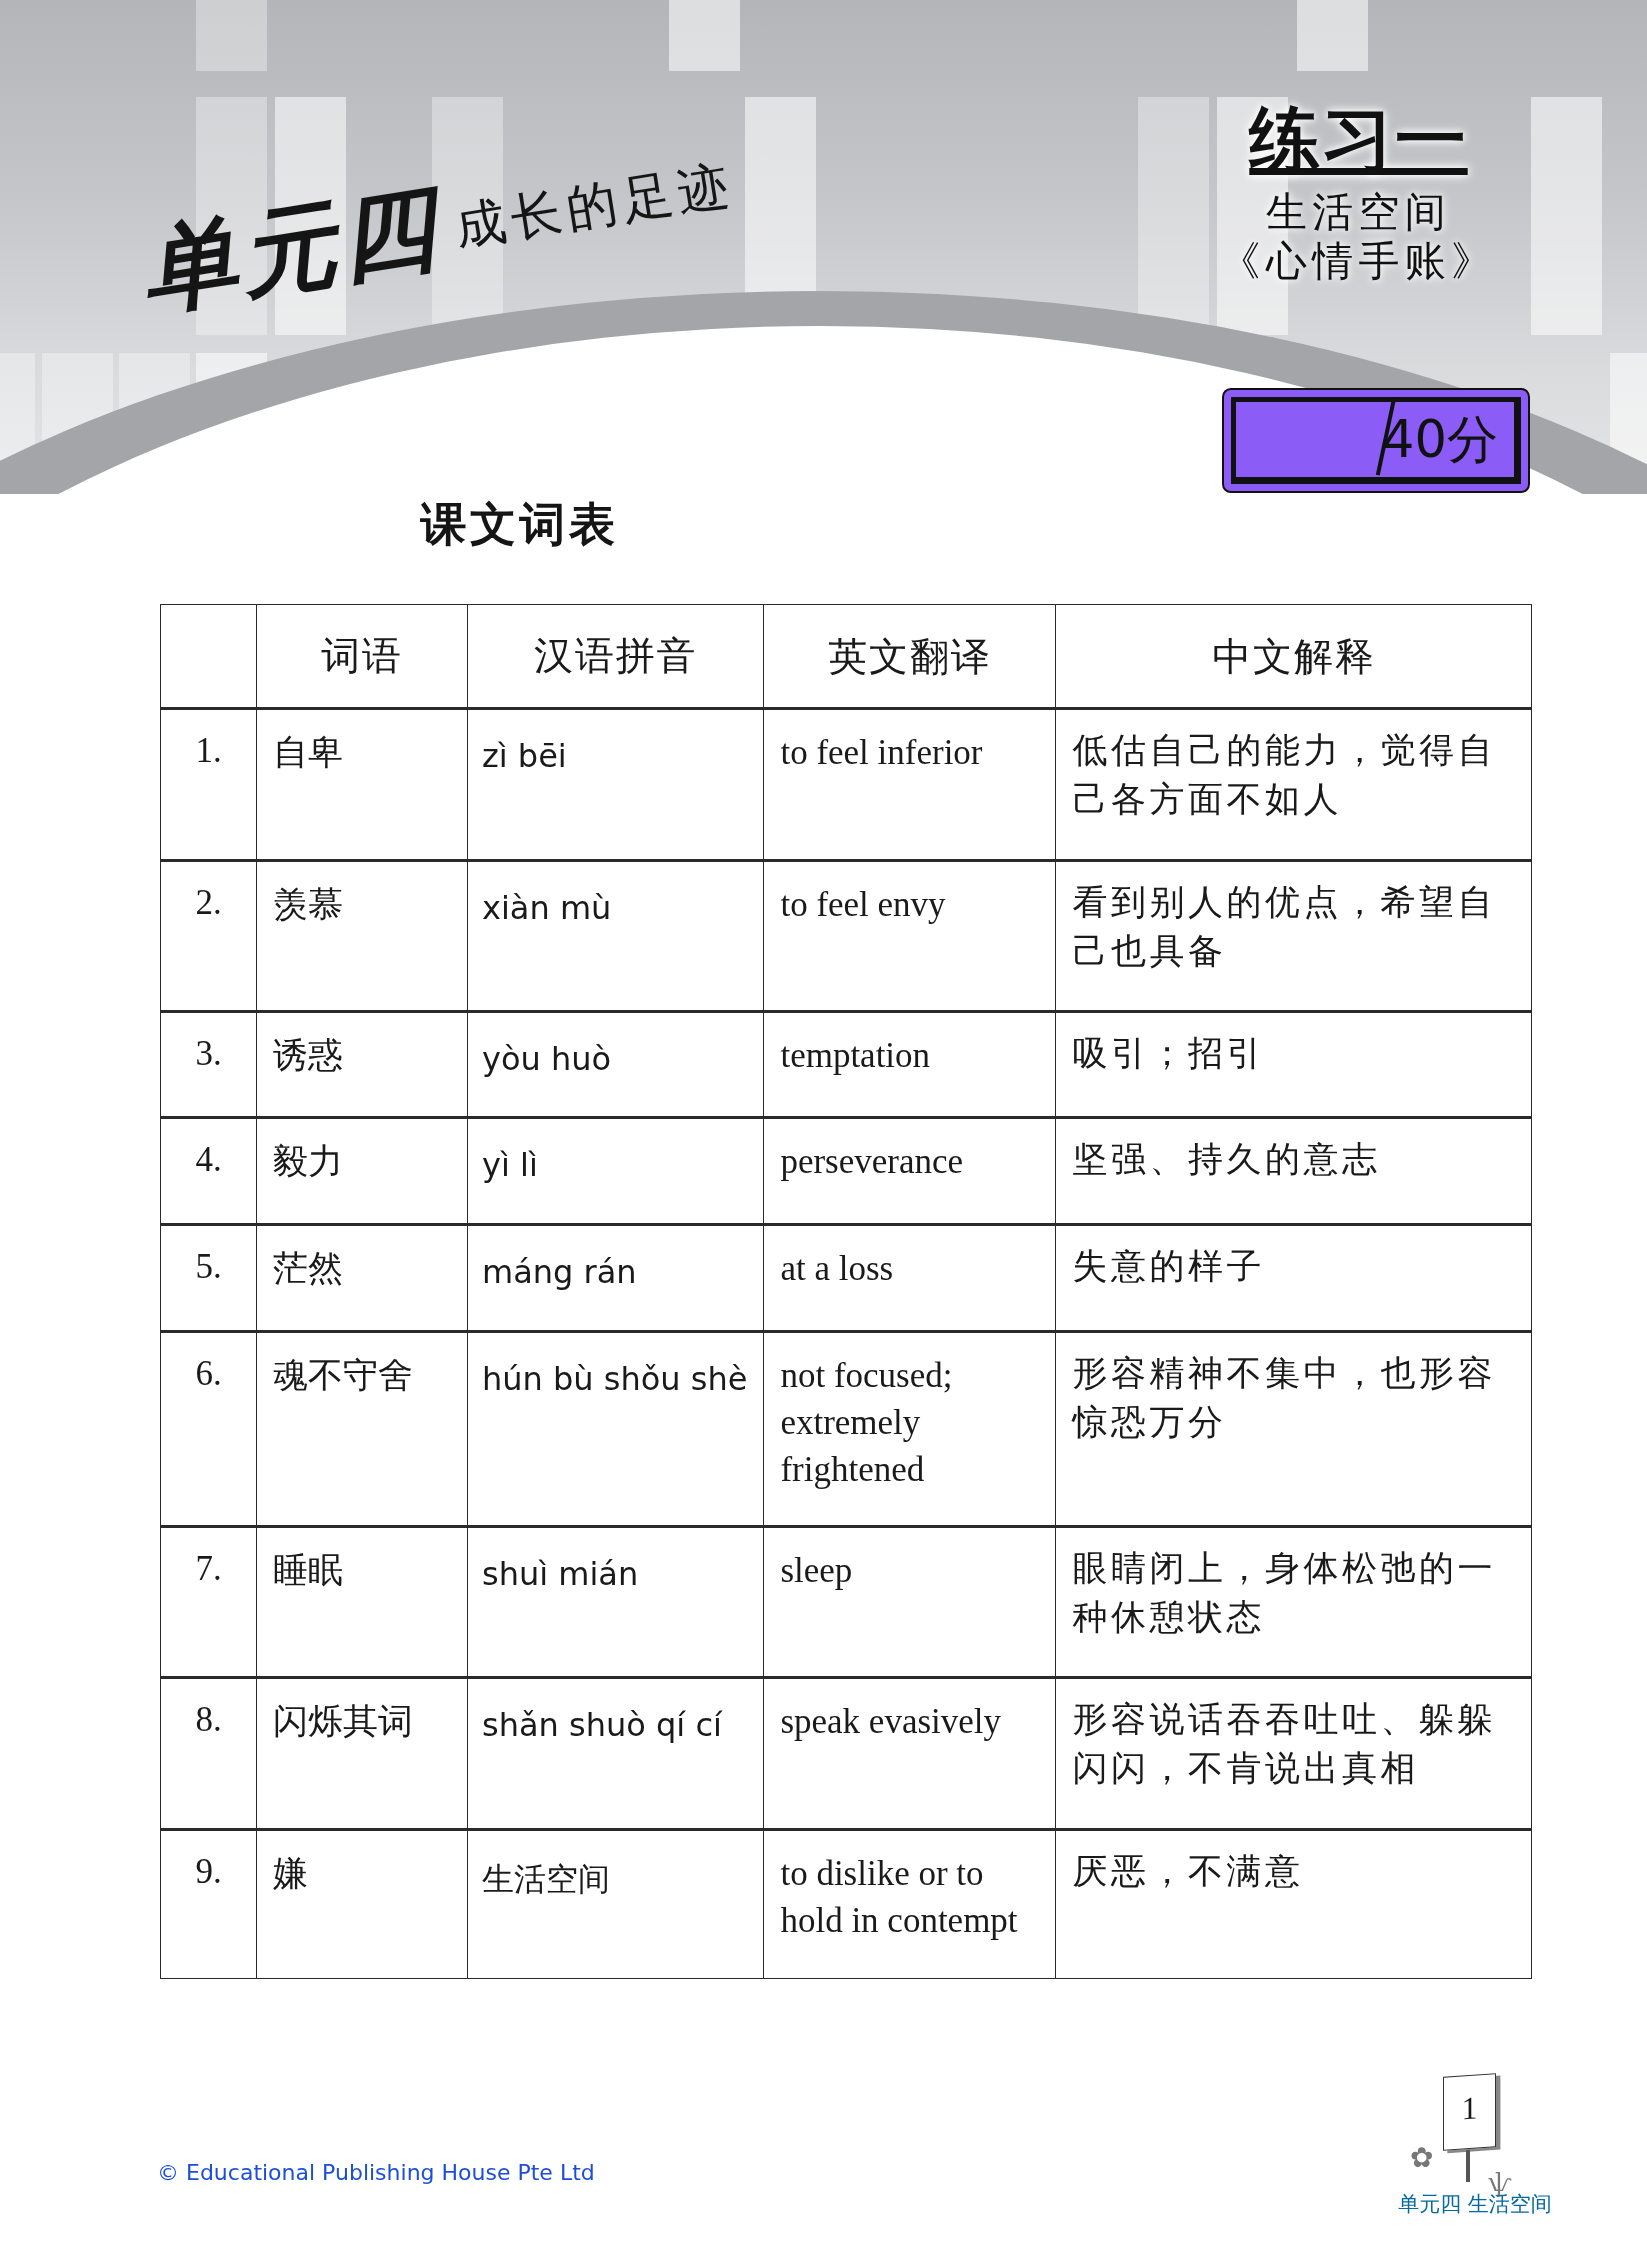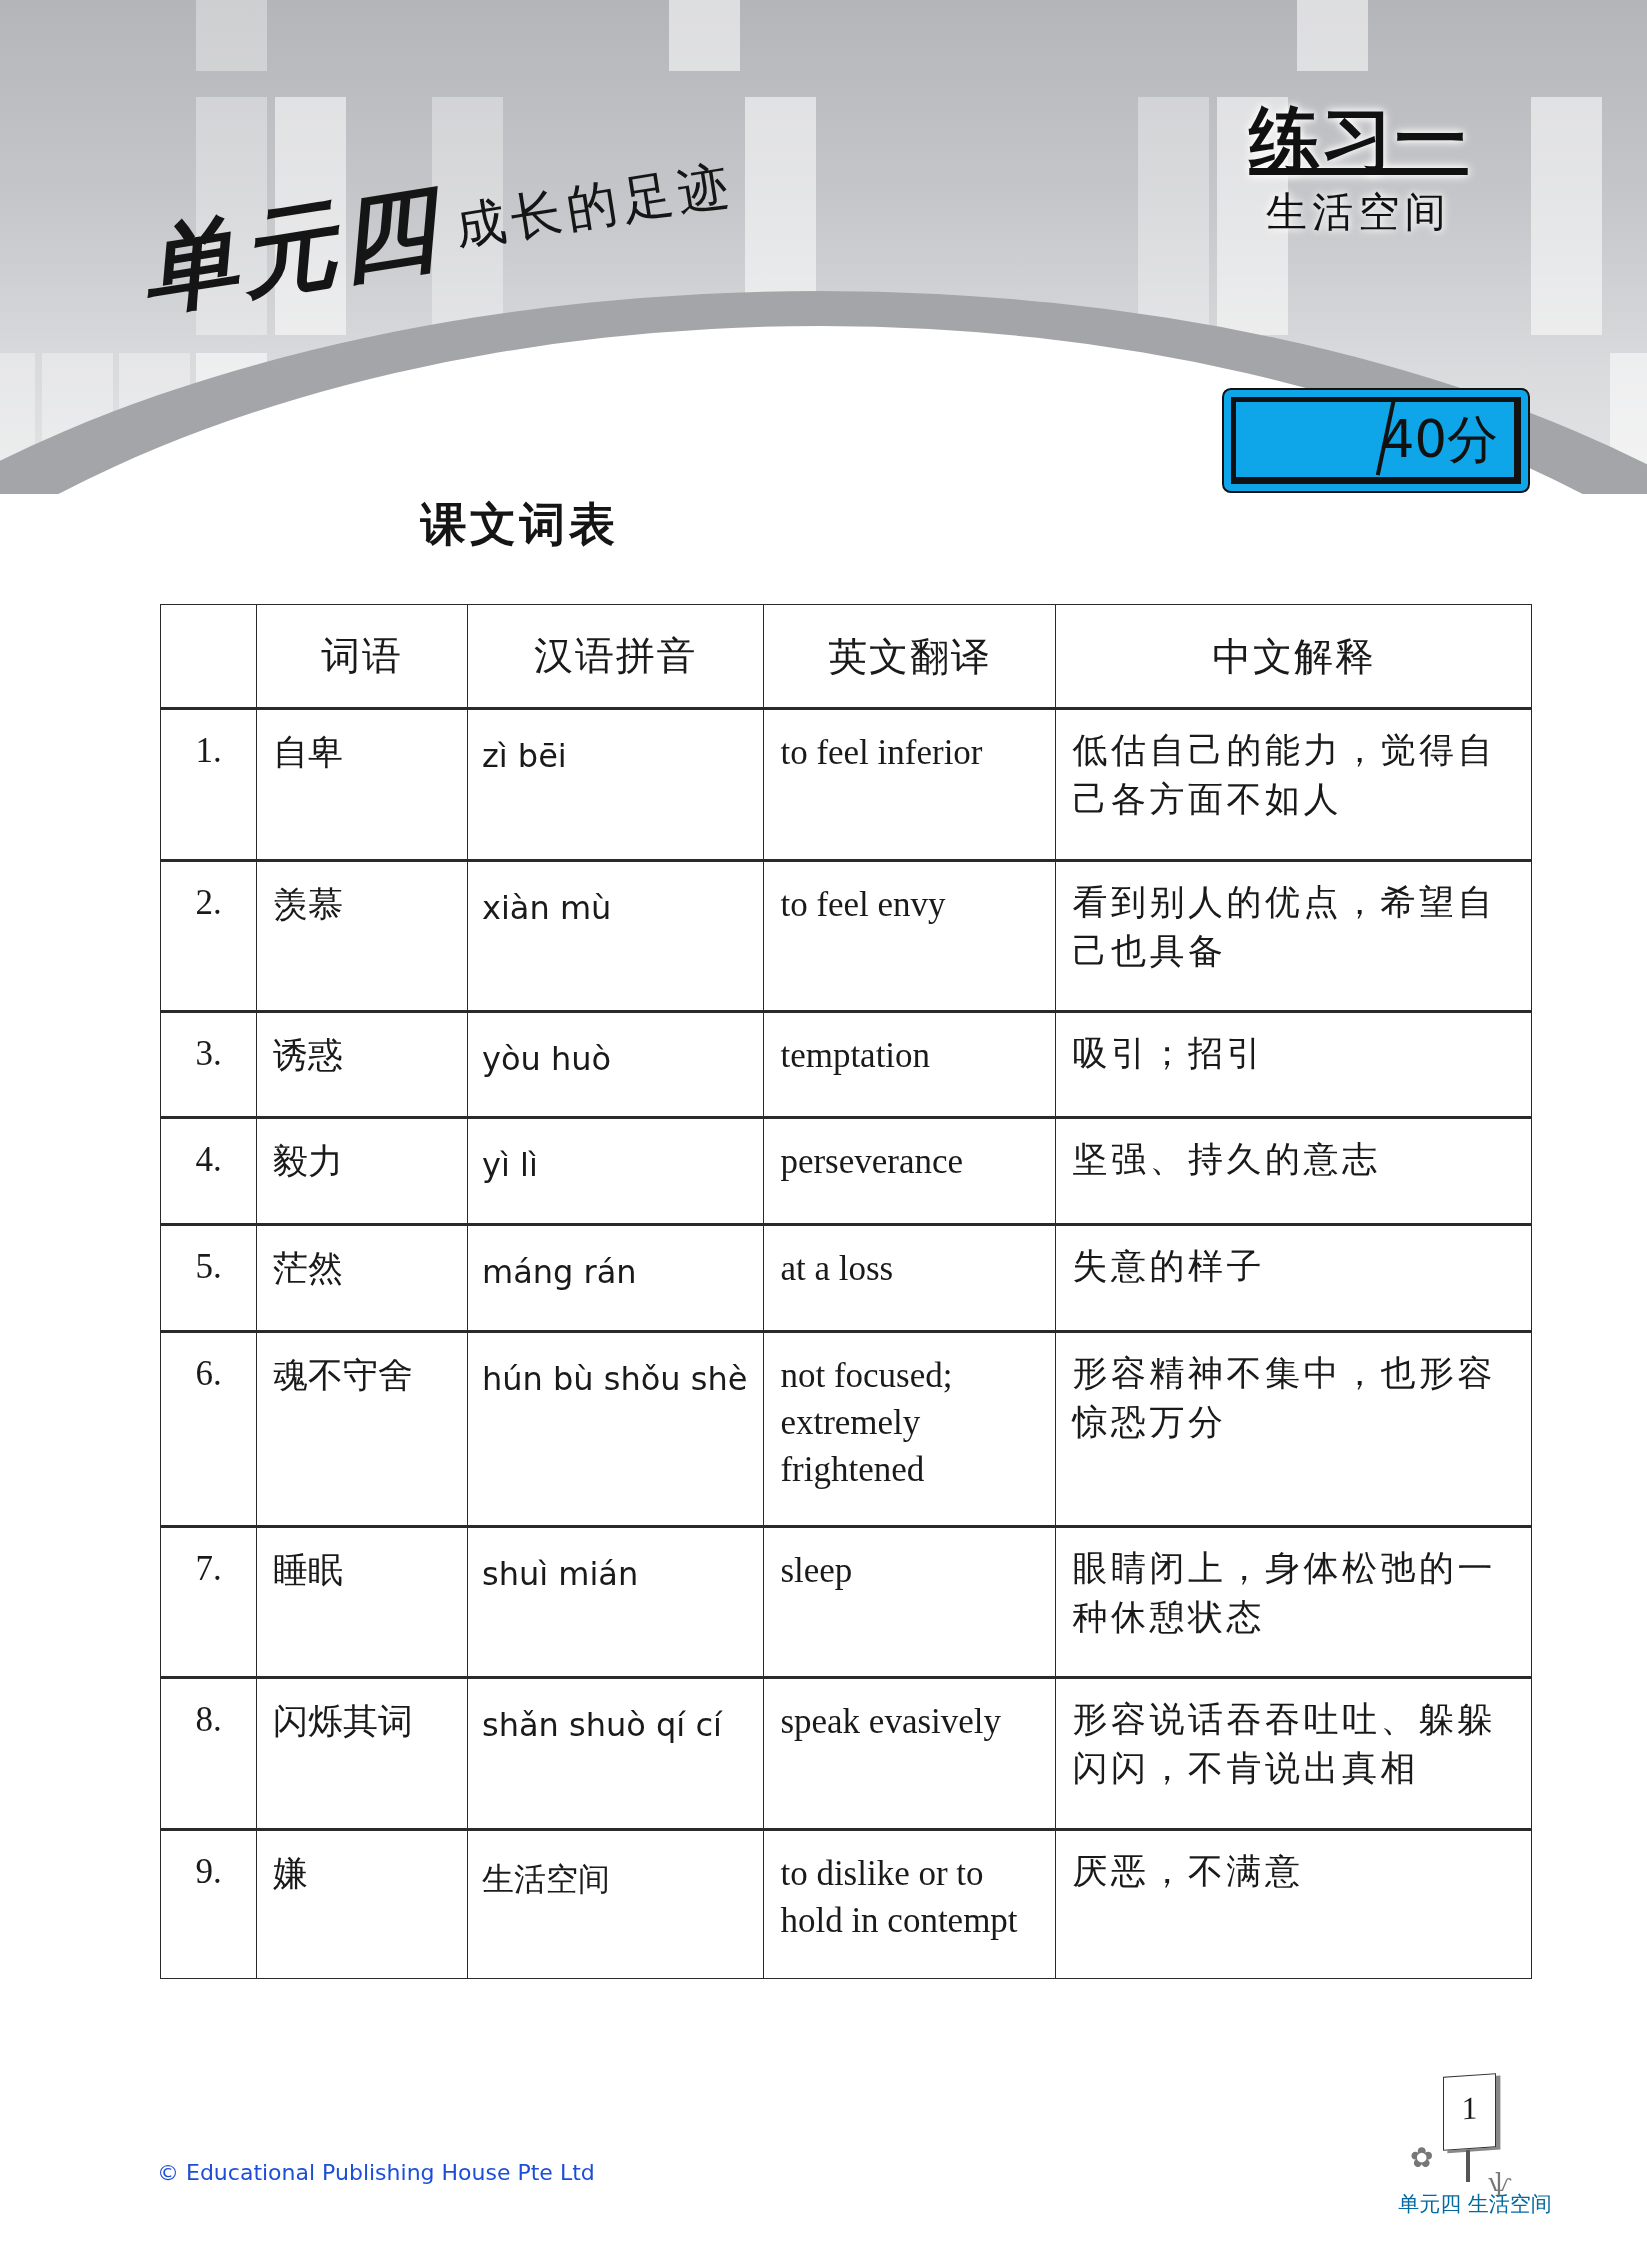--- a/index.html
+++ b/index.html
@@ -16,21 +16,21 @@
   .unit-title { position:absolute; left:152px; top:210px; transform:rotate(-9deg); transform-origin:left bottom;
                 display:flex; align-items:flex-end; gap:16px; }
   .unit-big { font-family:"DejaVu Serif", serif; font-weight:bold; font-size:95px; font-style:italic; color:#151515; letter-spacing:5.3px; }
   .unit-sub { font-family:"DejaVu Sans", sans-serif; font-size:51px; color:#151515; letter-spacing:5.3px; padding-bottom:26.5px; }
   .exercise { position:absolute; left:1173px; top:93px; width:371px; text-align:center; }
   .ex-title { font-family:"DejaVu Sans", sans-serif; font-weight:bold; font-size:71px; color:#111;
               text-shadow:0 0 7px #fff, 0 0 10.6px #fff; letter-spacing:1.8px;text-decoration:underline; }
   .ex-line { font-family:"DejaVu Serif", serif; font-size:41px; color:#111; line-height:49px;
              text-shadow:0 0 7px #fff, 0 0 10.6px #fff; letter-spacing:5.3px; }
   .score-box { position:absolute; left:1222px; top:388px; width:304px; height:101px;
-               border:2.6px solid #111; border-radius:8.8px; background:#0ea5e9; }
+               border:2.6px solid #111; border-radius:8.8px; background:#8b5cf6; }
   .score-inner { position:absolute; left:7px; top:7px; right:7px; bottom:7px; border:5.3px solid #111;
                  border-right-width:7px; border-bottom-width:7px; }
   .score-text { position:absolute; right:16px; top:3.5px; font-family:"DejaVu Sans", sans-serif; font-size:51px; color:#111; }
   .score-slash { position:absolute; left:148px; top:-5.3px; width:3.5px; height:79px; background:#111; transform:rotate(12deg); }
   .section-title { position:absolute; left:0; width:1647px; top:494px; text-align:center;
                    font-family:"DejaVu Sans", sans-serif; font-weight:bold; font-size:46px; color:#151515; letter-spacing:3.5px; padding-left:44px; box-sizing:border-box; }
   .section-title span { display:inline-block; transform:translateX(-326px); }
   table.vocab { position:absolute; left:160px; top:604px; border-collapse:collapse;padding-left:28px; }
   table.vocab td, table.vocab th { border:1.8px solid #2a2a2a; vertical-align:top; padding:0; }
   table.vocab tr.row-sep td { border-top-width:3.5px; }
@@ -84,20 +84,21 @@
 </div>
 
 <div class="unit-title">
   <span class="unit-big">单元四</span>
   <span class="unit-sub">成长的足迹</span>
 </div>
 
 <div class="exercise">
   <div class="ex-title">练习一</div>
   <div class="ex-line">生活空间</div>
+  <div class="ex-line">《心情手账》</div>
 </div>
 
 <div class="score-box">
   <div class="score-inner">
     <div class="score-slash"></div>
     <div class="score-text">40分</div>
   </div>
 </div>
 
 <div class="section-title">

